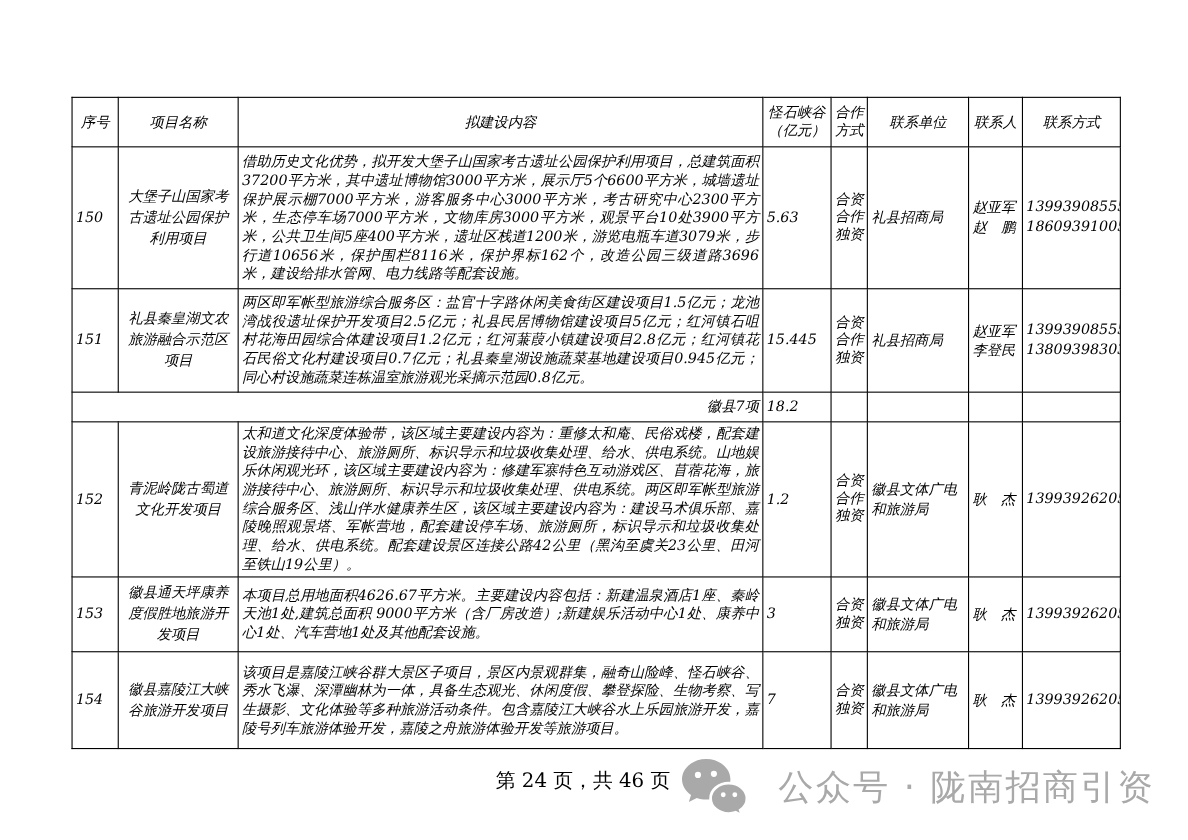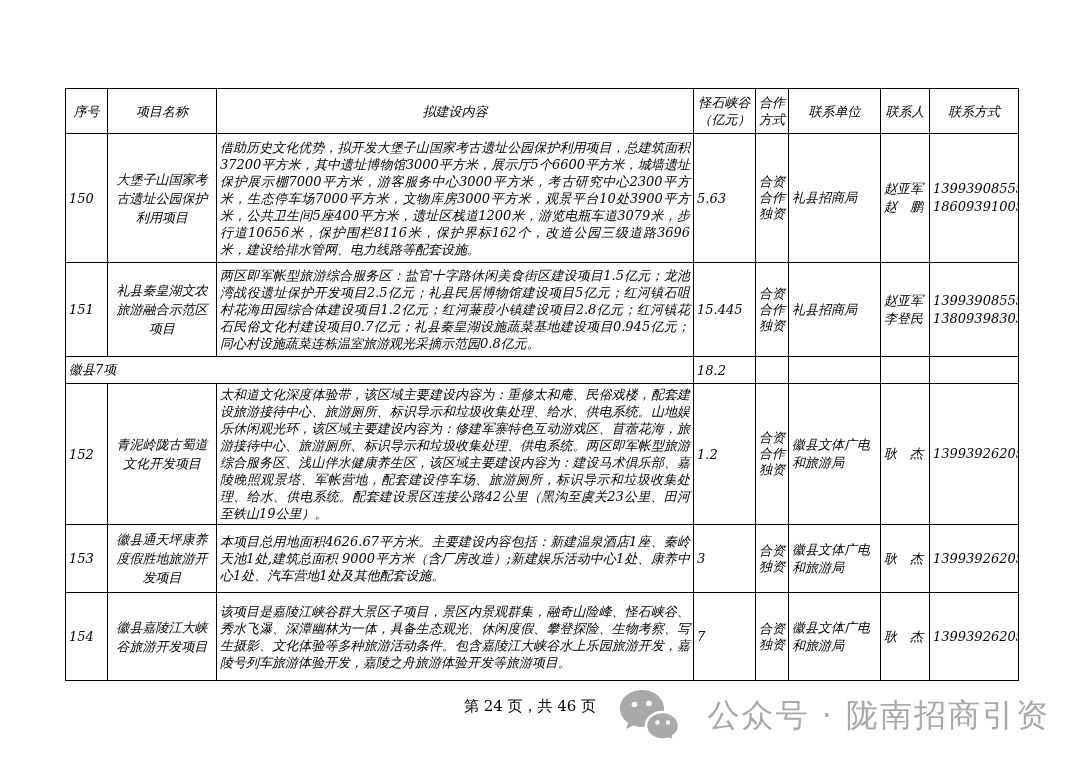--- a/index.html
+++ b/index.html
@@ -44,30 +44,30 @@
   }
   .cell-name {
     text-align: center;
     line-height: 19px;
     padding: 2px 4px;
   }
   .multiline { white-space: pre-line; }
   .cell-coop { line-height: 16px; }
   .cell-phone { line-height: 18px; letter-spacing: 0px; }
   .section-label {
-    text-align: left;
+    text-align: right;
     padding-left: 4px;
   }
   .page-footer {
     position: absolute;
     top: 697px;
     left: 0;
     width: 1060px;
     text-align: center;
-    font-size: 15px;
+    font-size: 18px;
     color: #000000;
   }
   .watermark {
     position: absolute;
     top: 688px;
     right: 30px;
     display: flex;
     align-items: center;
     gap: 27px;
   }

